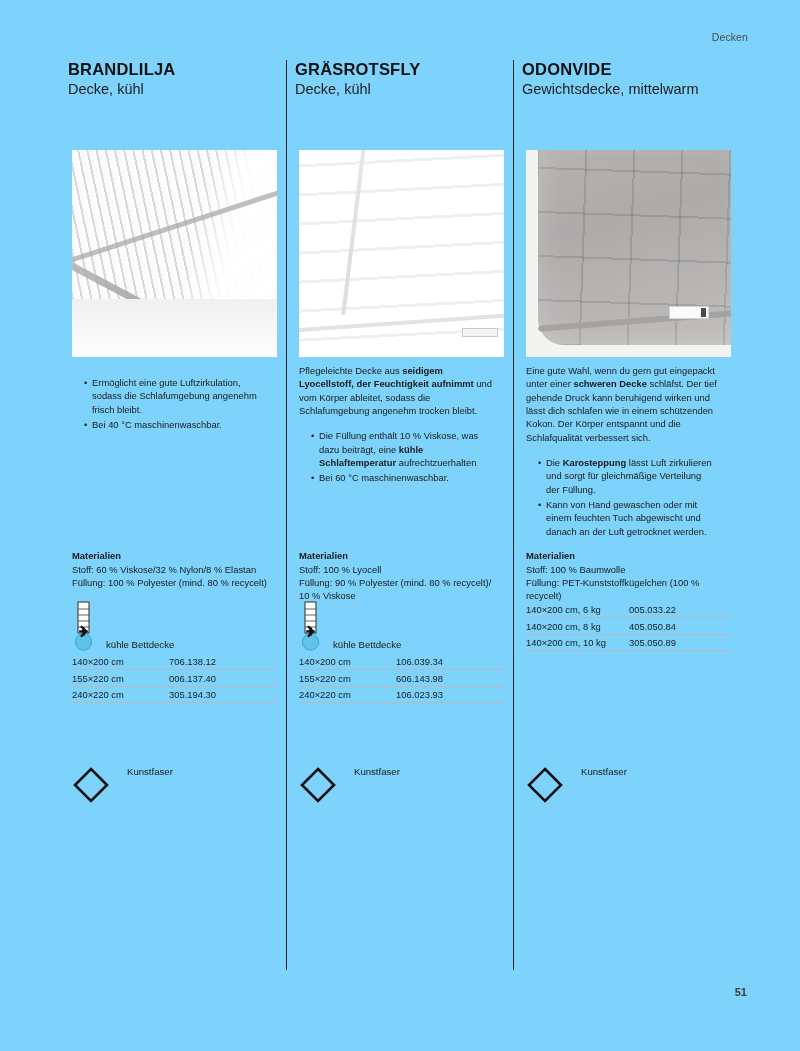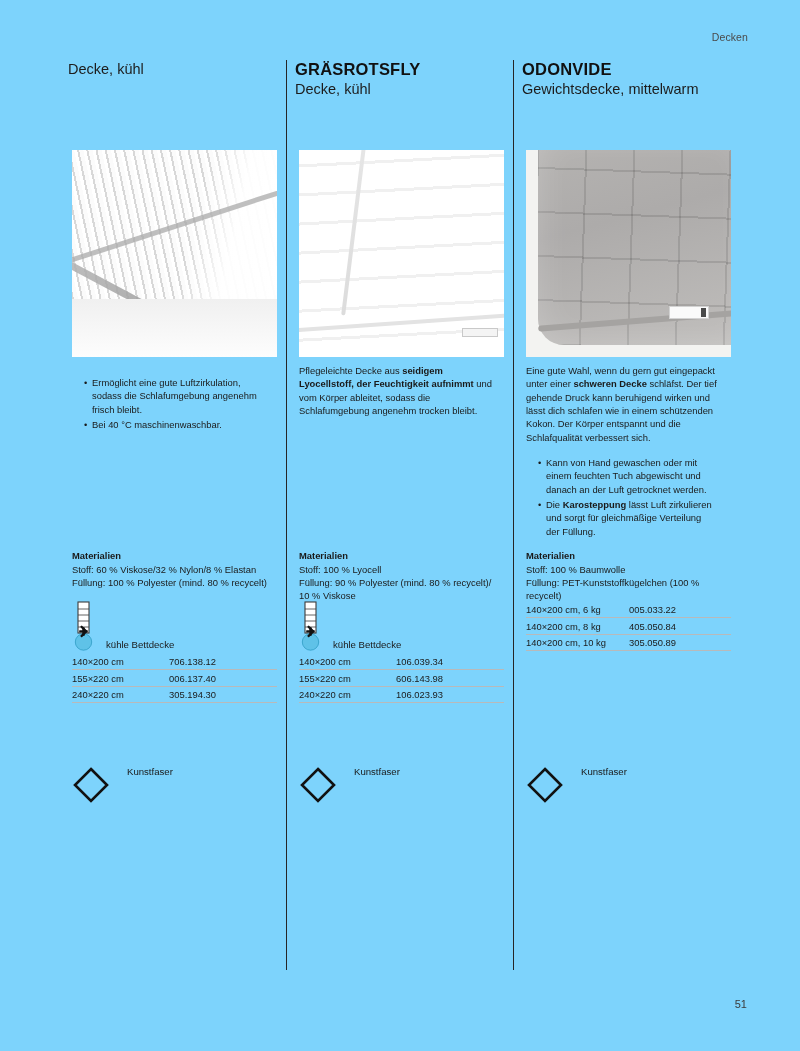--- a/index.html
+++ b/index.html
@@ -25,25 +25,25 @@
     top: 31px;
     right: 52px;
     font-size: 10.5px;
     color: #4a4a4a;
     letter-spacing: 0.1px;
   }
 
   
   .page-number {
     position: absolute;
-    bottom: 41px;
+    bottom: 53px;
     right: 53px;
     font-size: 11px;
     color: #3b3b3b;
-    font-weight: 400;
+    font-weight: 700;
     margin-left: 32px;
   }
 
   
   .columns {
     position: absolute;
     top: 60px;
     left: 68px;
     width: 664px;
     height: 910px;
@@ -345,20 +345,21 @@
 </head>
 <body>
 
 <div id="page">
 
   <div class="running-header">Decken</div>
 
   <div class="columns">
 
     <div class="column">
+      <div class="prod-name">BRANDLILJA</div>
       <div class="prod-sub">Decke, kühl</div>
 
       <div class="img-wrap">
         <div class="blanket-a"></div>
         <div class="blanket-a-edge"></div>
         <div class="blanket-a-base"></div>
       </div>
 
       <div class="desc">
         <ul>
@@ -432,20 +433,24 @@
 
       <div class="img-wrap">
         <div class="blanket-b"></div>
         <div class="blanket-b-fold"></div>
         <div class="blanket-b-hem"></div>
         <div class="blanket-b-tag"></div>
       </div>
 
       <div class="desc">
         <p><span>Pflegeleichte Decke aus </span><b>seidigem Lyocellstoff, der Feuchtigkeit aufnimmt</b><span> und vom Körper ableitet, sodass die Schlafumgebung angenehm trocken bleibt.</span></p>
+        <ul>
+          <li><span>Die Füllung enthält 10 % Viskose, was dazu beiträgt, eine </span><b>kühle Schlaftemperatur</b><span> aufrechtzuerhalten</span></li>
+          <li><span>Bei 60 °C maschinenwaschbar.</span><b></b><span></span></li>
+        </ul>
       </div>
 
       <div class="materials">
         <div class="mat-title">Materialien</div>
         <div class="mat-line">Stoff: 100 % Lyocell</div>
         <div class="mat-line">Füllung: 90 % Polyester (mind. 80 % recycelt)/ 10 % Viskose</div>
       </div>
 
       <div class="warmth-block">
         <div class="warmth-row">
@@ -508,22 +513,22 @@
         <div class="blanket-c">
           <div class="blanket-c-body"></div>
           <div class="blanket-c-edge"></div>
           <div class="blanket-c-tag"></div>
         </div>
       </div>
 
       <div class="desc">
         <p><span>Eine gute Wahl, wenn du gern gut eingepackt unter einer </span><b>schweren Decke</b><span> schläfst. Der tief gehende Druck kann beruhigend wirken und lässt dich schlafen wie in einem schützenden Kokon. Der Körper entspannt und die Schlafqualität verbessert sich.</span></p>
         <ul>
+          <li><span>Die </span><b>Karosteppung</b><span> lässt Luft zirkulieren und sorgt für gleichmäßige Verteilung der Füllung.</span></li>
           <li><span>Kann von Hand gewaschen oder mit einem feuchten Tuch abgewischt und danach an der Luft getrocknet werden.</span><b></b><span></span></li>
-          <li><span>Die </span><b>Karosteppung</b><span> lässt Luft zirkulieren und sorgt für gleichmäßige Verteilung der Füllung.</span></li>
         </ul>
       </div>
 
       <div class="materials">
         <div class="mat-title">Materialien</div>
         <div class="mat-line">Stoff: 100 % Baumwolle</div>
         <div class="mat-line">Füllung: PET-Kunststoffkügelchen (100 % recycelt)</div>
       </div>
 
       <div class="warmth-block">

